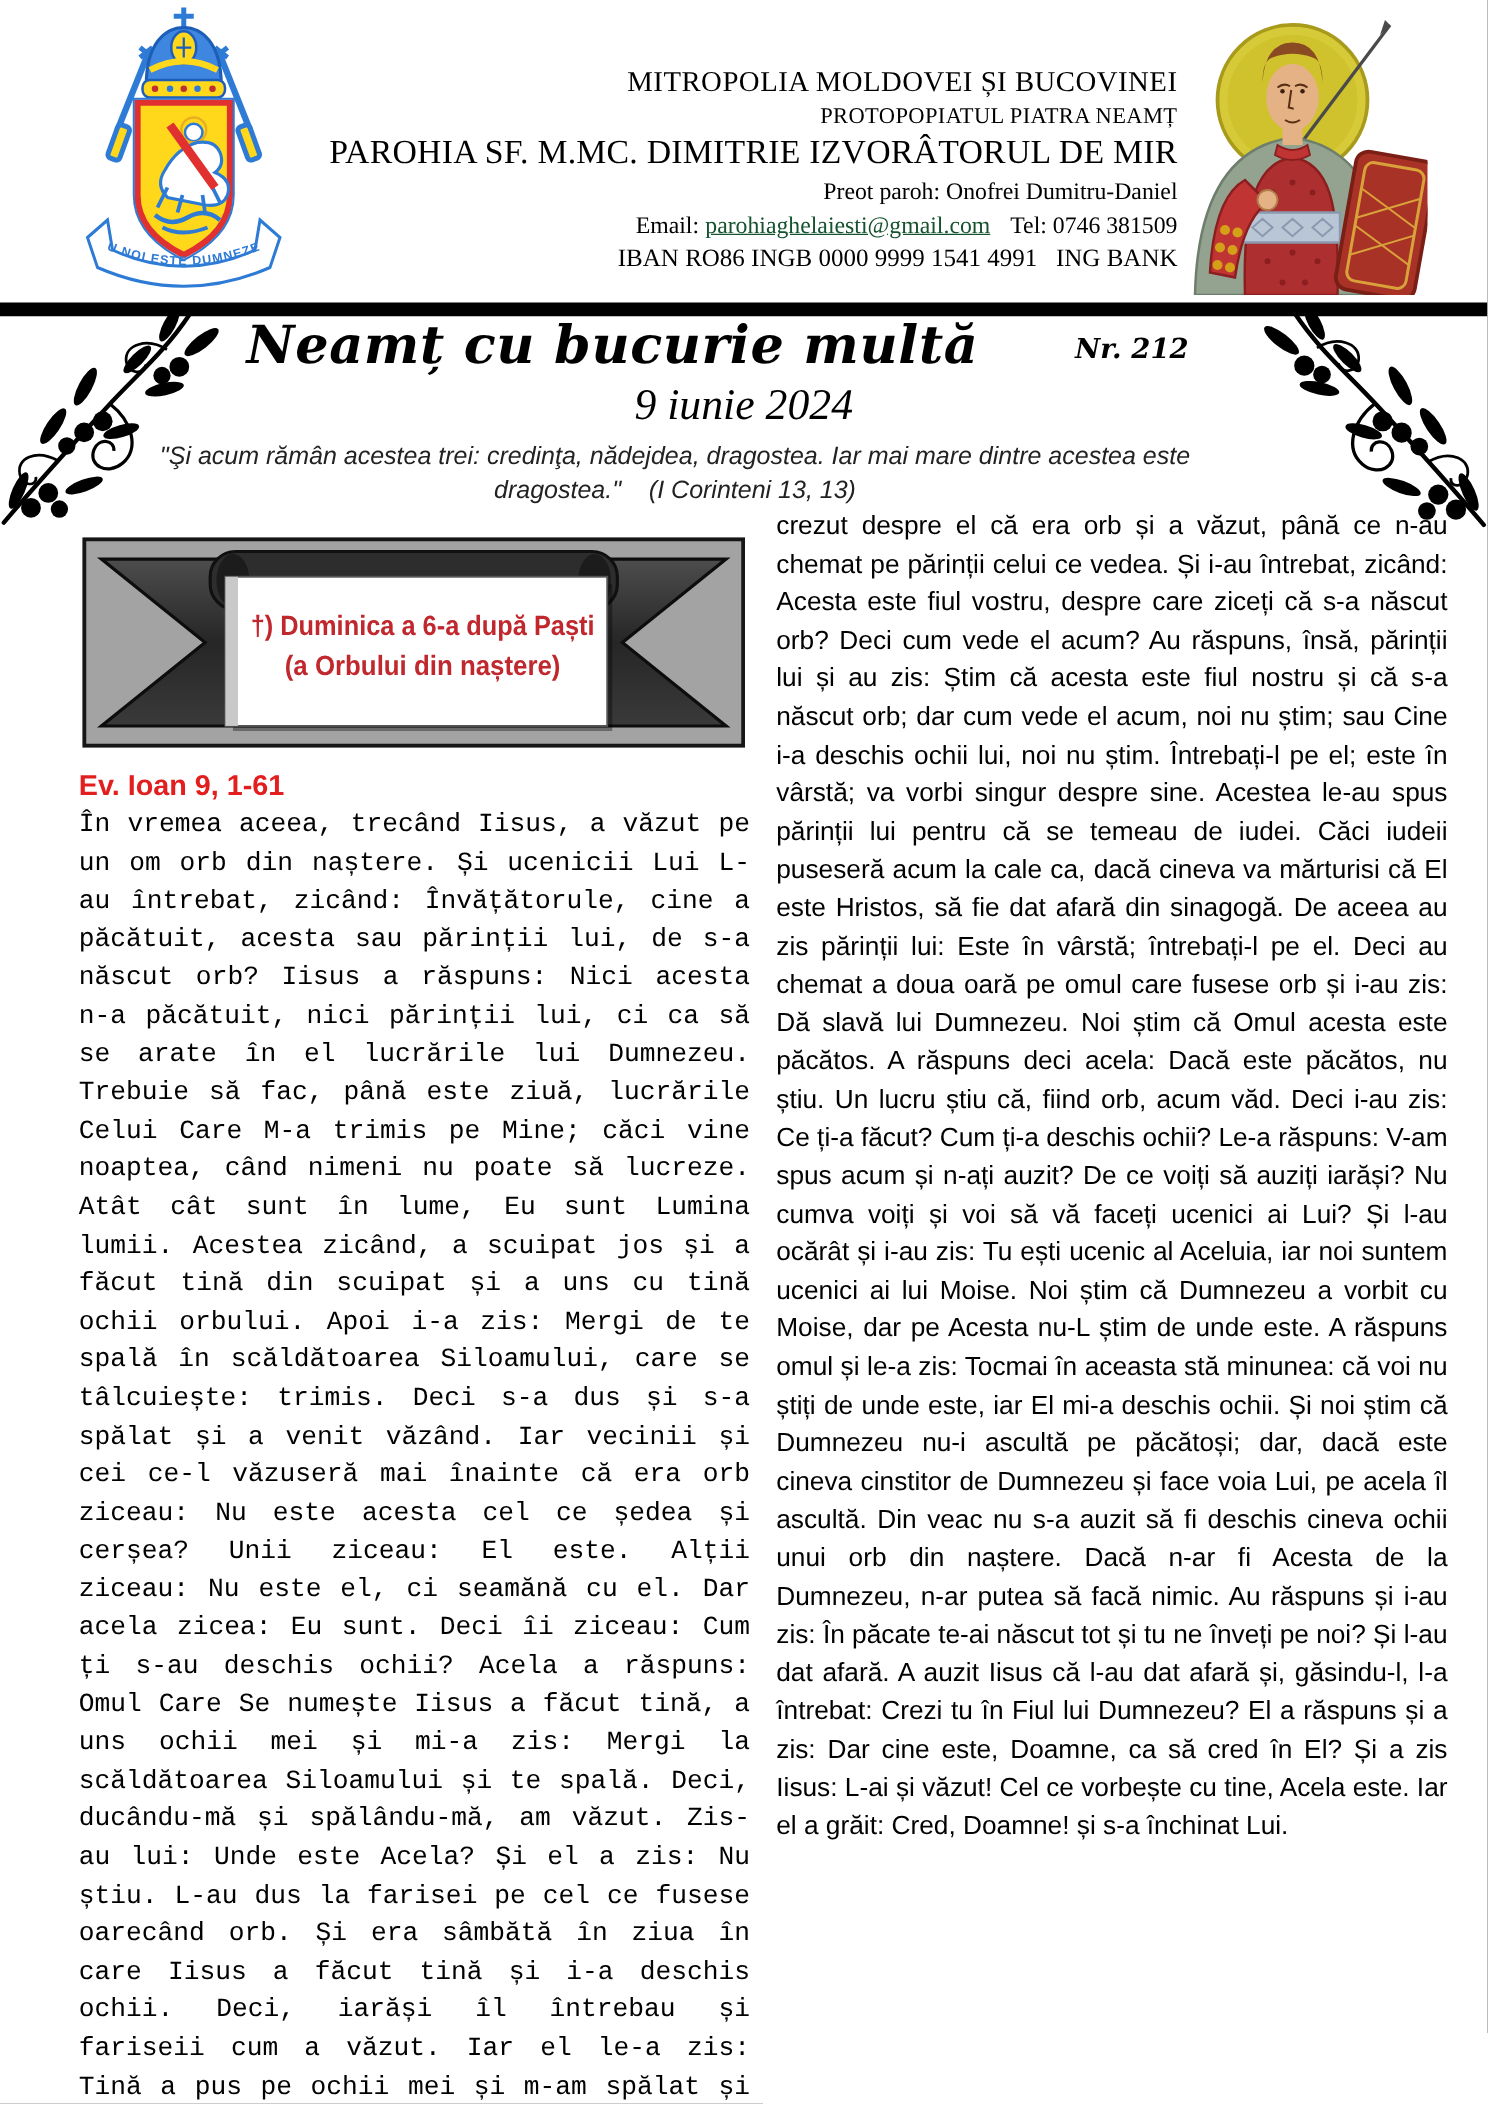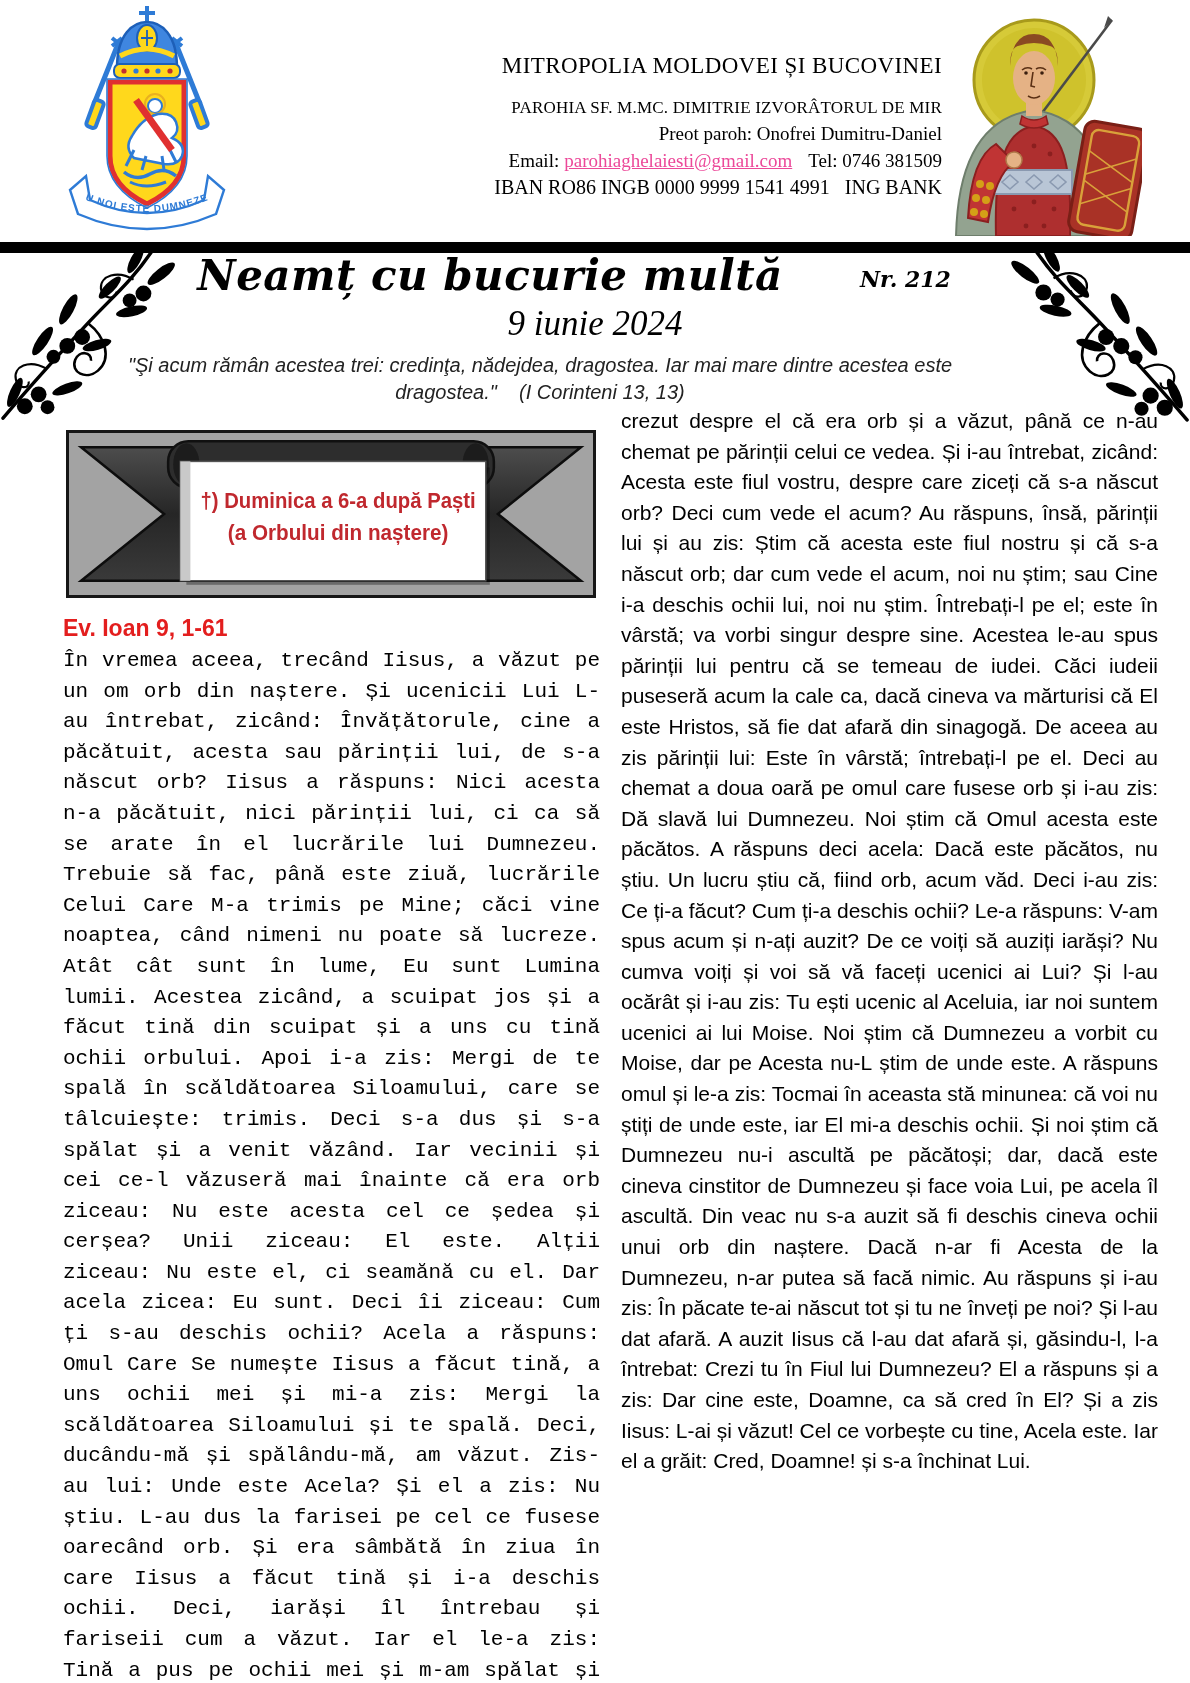--- a/index.html
+++ b/index.html
@@ -15,26 +15,26 @@
   }
   
   .coat-of-arms{position:absolute;left:60px;top:4px;width:174px;height:232px;}
   .saint-icon{position:absolute;left:930px;top:4px;width:212px;height:232px;}
   .header-block{
     position:absolute;left:226px;top:52px;width:716px;
     text-align:right;line-height:1.18;
   }
   .hl1{font-size:23px;letter-spacing:.4px;}
   .hl2{font-size:18px;margin-top:3px;letter-spacing:.3px;}
-  .hl3{font-size:17px;margin-top:19px;letter-spacing:.2px;}
+  .hl3{font-size:27px;margin-top:3px;letter-spacing:.2px;}
   .hl4{font-size:19px;margin-top:4px;}
   .hl5{font-size:19px;margin-top:5px;}
   .hl6{font-size:19px;margin-top:4px;}
   .hl7{font-size:20px;margin-top:4px;white-space:pre;}
-  .email-link{color:#ec4899;text-decoration:underline;}
+  .email-link{color:#14532d;text-decoration:underline;}
   .tel-span{margin-left:16px;}
   .email-label{margin-right:5px;}
   .black-bar{position:absolute;left:0;top:242px;width:1190px;height:11px;background:#000;}
   
   .olive-left{position:absolute;left:-8px;top:248px;width:204px;height:178px;}
   .olive-right{position:absolute;left:992px;top:246px;width:204px;height:182px;}
   .paper-title{
     position:absolute;left:140px;top:250px;width:700px;
     text-align:center;
     font-family:"DejaVu Serif", serif;
@@ -160,20 +160,21 @@
       <path d="M 10,186 L 26,172 L 30,196 Q 87,222 144,196 L 148,172 L 164,186 L 156,210 Q 87,240 18,210 Z" fill="#ffffff" stroke="#2e7bd6" stroke-width="2.4"></path>
       <path id="mottoArc" d="M 26,196 Q 87,220 148,196" fill="none"></path>
       <text font-family="Liberation Sans, sans-serif" font-size="10" font-weight="bold" fill="#2e7bd6" letter-spacing="1">
         <textPath href="#mottoArc" startOffset="50%" text-anchor="middle">CU NOI ESTE DUMNEZEU</textPath>
       </text>
     </g>
   </svg>
 
   <div class="header-block">
     <div class="hl1">MITROPOLIA MOLDOVEI ȘI BUCOVINEI</div>
+    <div class="hl2">PROTOPOPIATUL PIATRA NEAMȚ</div>
     <div class="hl3">PAROHIA SF. M.MC. DIMITRIE IZVORÂTORUL DE MIR</div>
     <div class="hl5">Preot paroh: Onofrei Dumitru-Daniel</div>
     <div class="hl6">
       <span class="email-label">Email:</span><a class="email-link" href="#">parohiaghelaiesti@gmail.com</a><span class="tel-span">Tel: 0746 381509</span>
     </div>
     <div class="hl7">IBAN RO86 INGB 0000 9999 1541 4991   ING BANK</div>
   </div>
 
   <svg class="saint-icon" viewBox="0 0 212 232">
 

